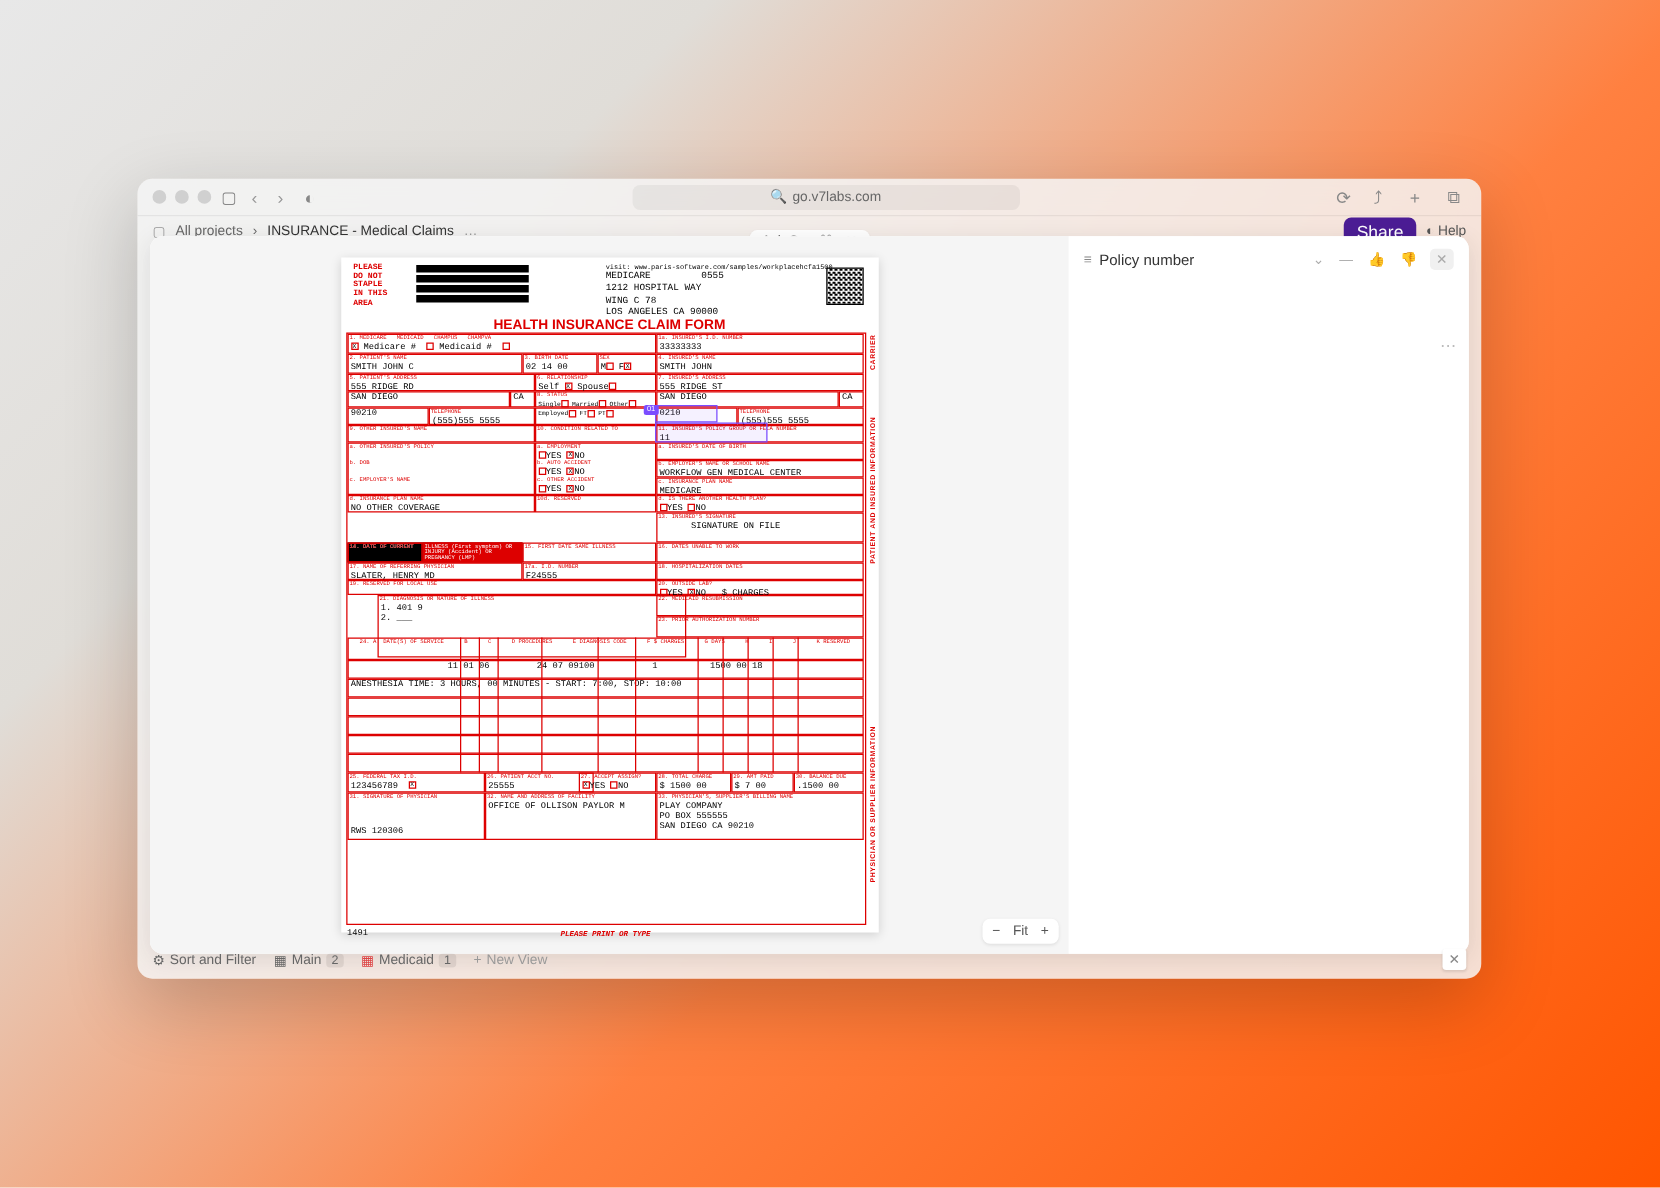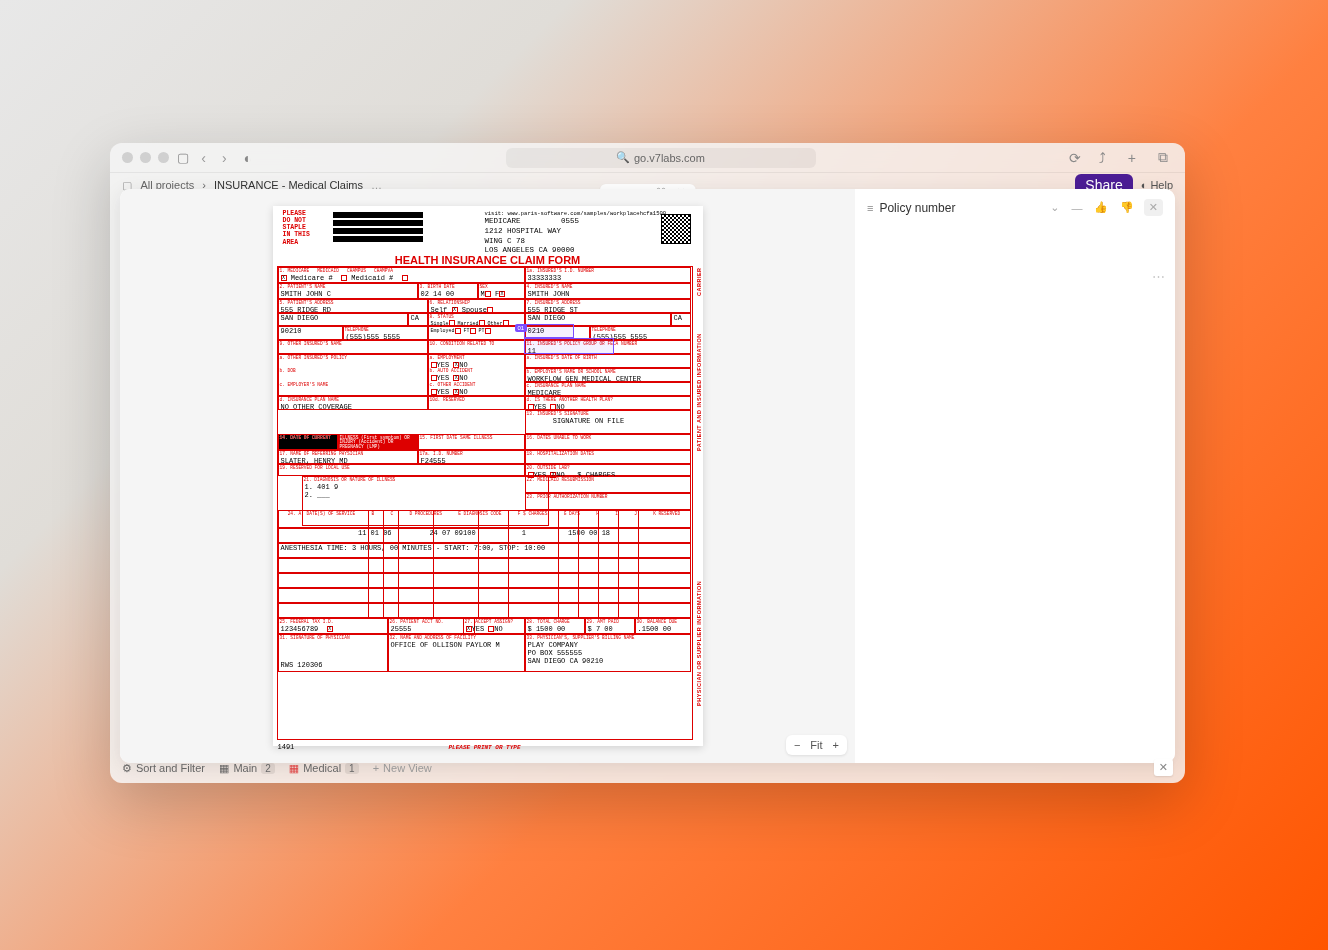--- a/index.html
+++ b/index.html
@@ -542,21 +542,21 @@
       <span>⚙</span>
       <span>Sort and Filter</span>
     </div>
     <div class="bt-tab">
       <span>▦</span>
       <span>Main</span>
       <span class="bt-count">2</span>
     </div>
     <div class="bt-tab">
       <span style="color:#d44;">▦</span>
-      <span>Medical</span>
+      <span>Medicaid</span>
       <span class="bt-count">1</span>
     </div>
     <div class="bt-tab" style="color:#999;">
       <span>+</span>
       <span>New View</span>
     </div>
     <div class="bt-close">✕</div>
   </div>
 </div>
 

